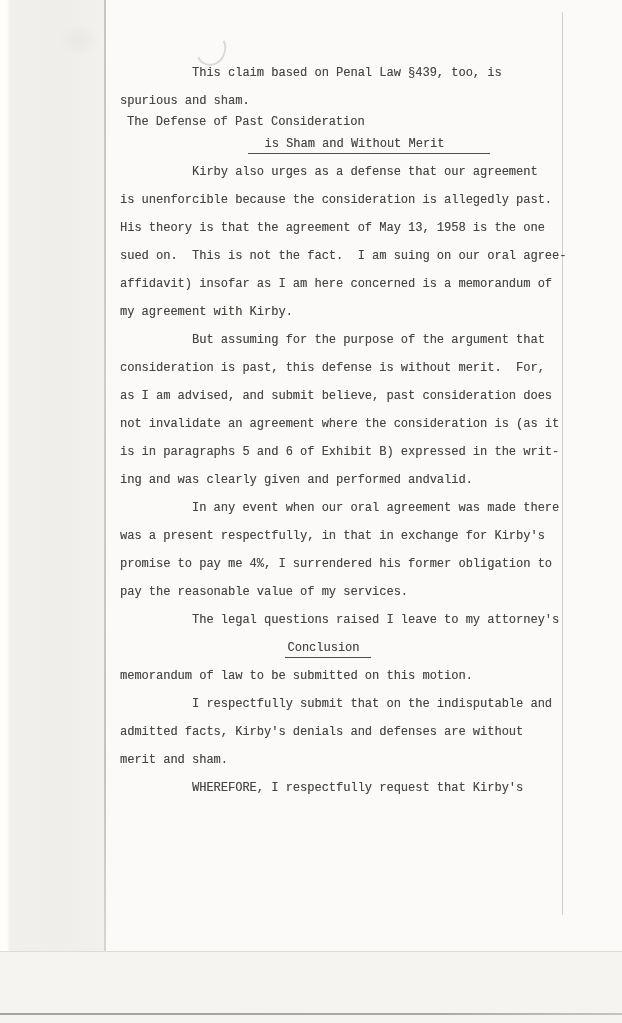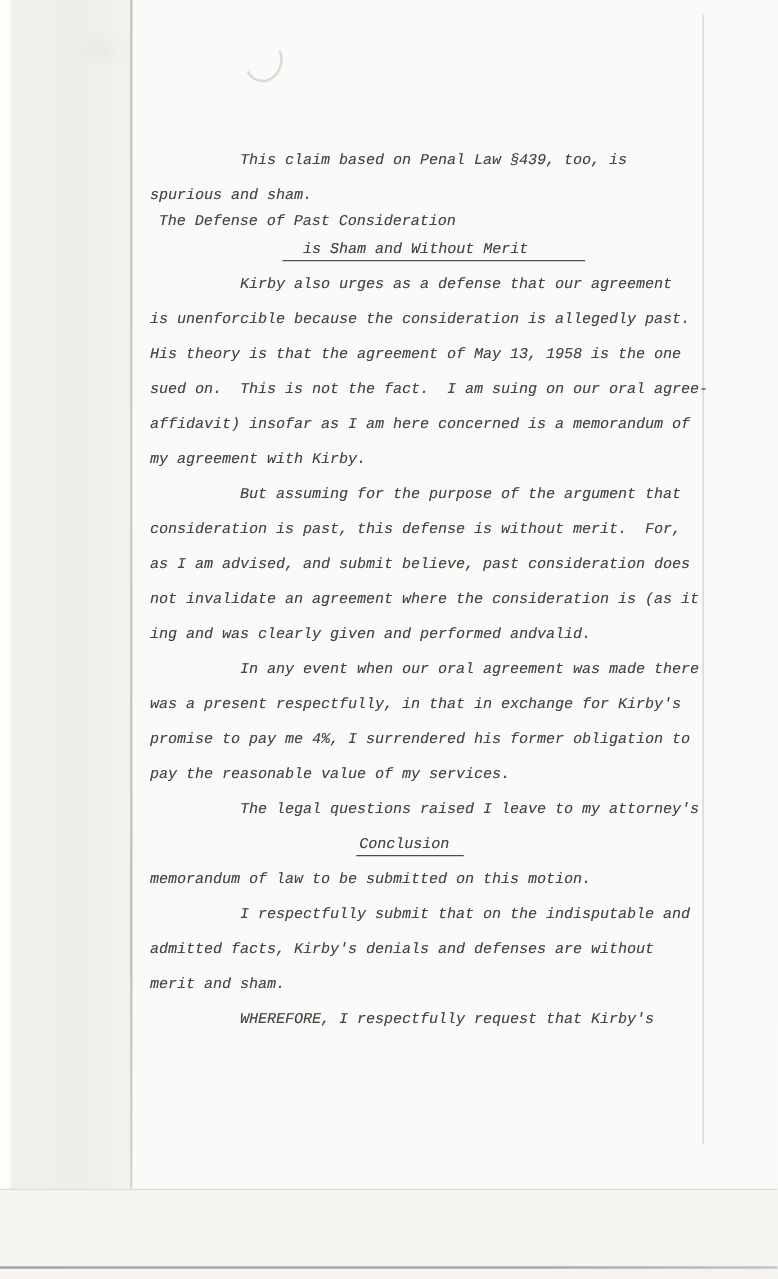--- a/index.html
+++ b/index.html
@@ -51,43 +51,42 @@
     position: absolute;
     left: 55px; top: 24px;
     width: 45px; height: 32px;
     background: radial-gradient(ellipse at center, #eae8e4 0%, rgba(234,232,228,0) 70%);
   }
   
   .text-area {
     position: absolute;
     left: 120px; top: 0;
     width: 450px;
-    padding-top: 114px;
+    padding-top: 59px;
     color: #454542;
     text-shadow: 0.2px 0.2px 0.4px rgba(70,70,66,0.45);
-    font-style: italic;
   }
   .line {
     height: 28px;
     line-height: 28px;
     font-size: 12px;
     white-space: pre;
   }
   .line.h1 {
     height: 15px;
     line-height: 15px;
     text-align: left;
   }
   .line.h1 span { position: relative; left: 7px; }
   .line.h2 { text-align: center; }
   .line.h2 span {
     display: inline-block;
     line-height: 15px;
     position: relative;
-    left: 2px;
+    left: 24px;
     padding: 0 45px 1px 16px;
     border-bottom: 1.5px solid #4e4e4b;
   }
   .line.hu { text-align: center; }
   .line.hu span {
     display: inline-block;
     line-height: 16px;
     position: relative;
     left: -17px;
     padding: 0 11px 1px 2px;
@@ -143,20 +142,21 @@
       <div class="line body"><span>          Kirby also urges as a defense that our agreement</span></div>
       <div class="line body"><span>is unenforcible because the consideration is allegedly past.</span></div>
       <div class="line body"><span>His theory is that the agreement of May 13, 1958 is the one</span></div>
       <div class="line body"><span>sued on.  This is not the fact.  I am suing on our oral agree-</span></div>
       <div class="line body"><span>affidavit) insofar as I am here concerned is a memorandum of</span></div>
       <div class="line body"><span>my agreement with Kirby.</span></div>
       <div class="line body"><span>          But assuming for the purpose of the argument that</span></div>
       <div class="line body"><span>consideration is past, this defense is without merit.  For,</span></div>
       <div class="line body"><span>as I am advised, and submit believe, past consideration does</span></div>
       <div class="line body"><span>not invalidate an agreement where the consideration is (as it</span></div>
+      <div class="line body"><span>is in paragraphs 5 and 6 of Exhibit B) expressed in the writ-</span></div>
       <div class="line body"><span>ing and was clearly given and performed andvalid.</span></div>
       <div class="line body"><span>          In any event when our oral agreement was made there</span></div>
       <div class="line body"><span>was a present respectfully, in that in exchange for Kirby's</span></div>
       <div class="line body"><span>promise to pay me 4%, I surrendered his former obligation to</span></div>
       <div class="line body"><span>pay the reasonable value of my services.</span></div>
       <div class="line body"><span>          The legal questions raised I leave to my attorney's</span></div>
       <div class="line hu"><span>Conclusion</span></div>
       <div class="line body"><span>memorandum of law to be submitted on this motion.</span></div>
       <div class="line body"><span>          I respectfully submit that on the indisputable and</span></div>
       <div class="line body"><span>admitted facts, Kirby's denials and defenses are without</span></div>

